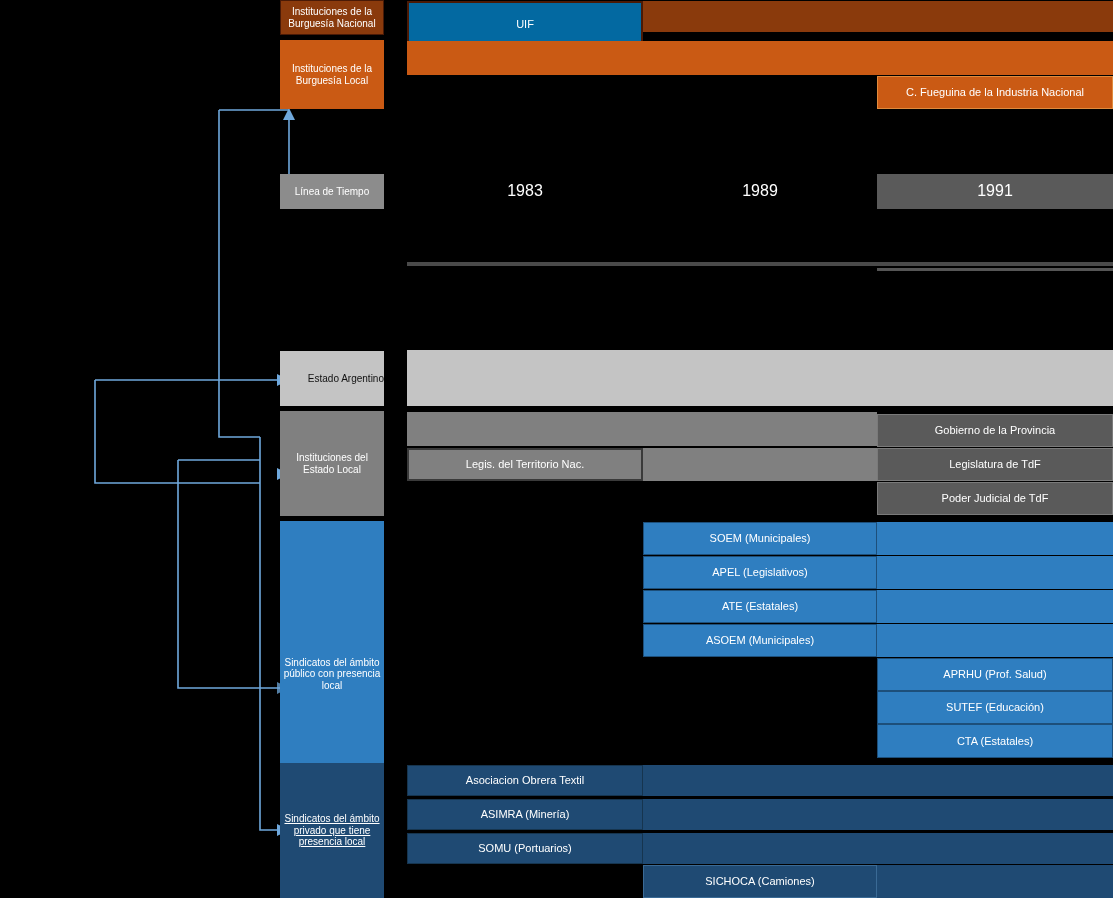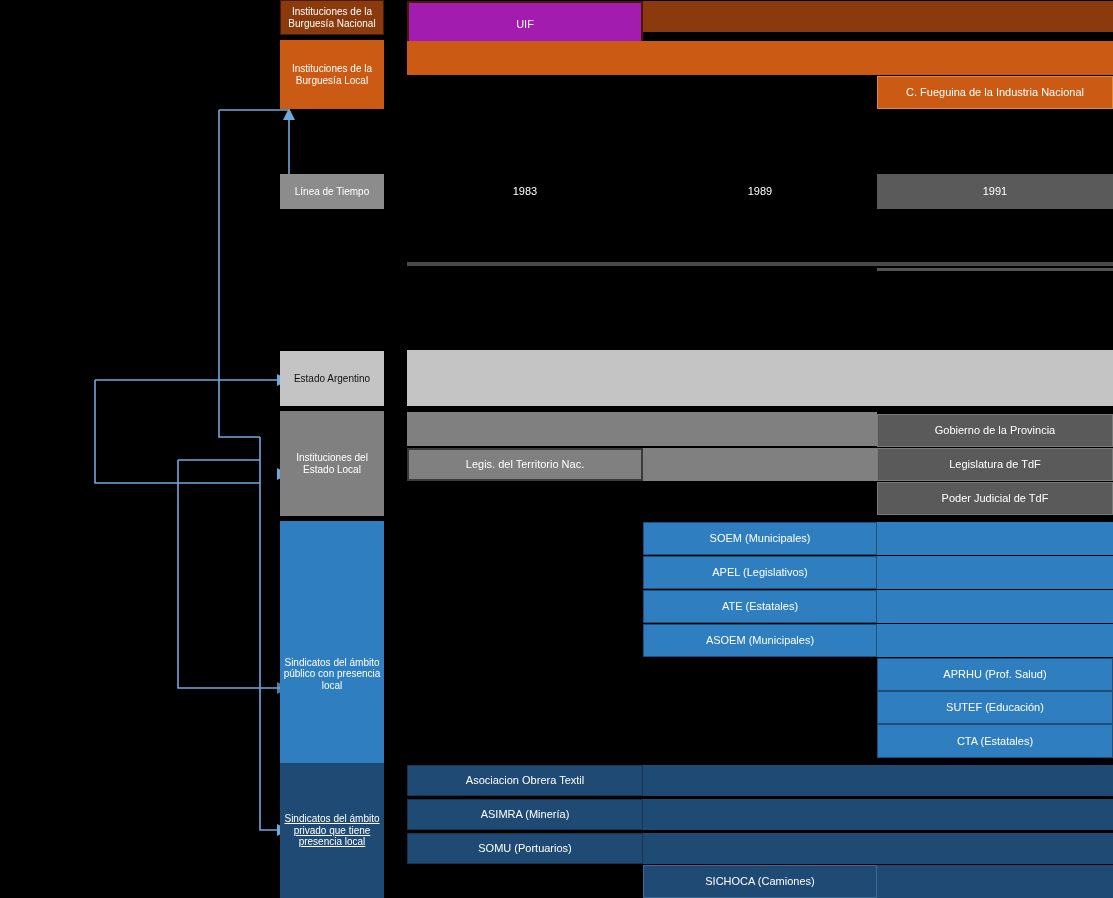--- a/index.html
+++ b/index.html
@@ -3,21 +3,21 @@
 <meta charset="utf-8">
 <style>
   html,body{margin:0;padding:0;background:#000;}
   body{width:1113px;height:898px;position:relative;overflow:hidden;
        font-family:"Liberation Sans","DejaVu Sans",sans-serif;color:#fff;}
   .stage{position:absolute;left:0;top:0;width:1113px;height:898px;background:#000;}
   .bx{position:absolute;box-sizing:border-box;display:flex;align-items:center;
       justify-content:center;text-align:center;line-height:1.15;overflow:hidden;}
   .lbl{font-size:10px;}
   .bar{font-size:11px;}
-  .yr{font-size:11px;}
+  .yr{font-size:16px;}
   svg.conn{position:absolute;left:0;top:0;width:1113px;height:898px;pointer-events:none;}
 </style>
 </head>
 <body>
 
 <div class="stage">
 
   <svg class="conn" viewBox="0 0 1113 898">
     <g fill="none" stroke="#6fa8dc" stroke-width="1.6">
 
@@ -54,37 +54,37 @@
   </div>
 
   <div class="bx lbl" style="left:280px;top:40px;width:104px;height:69px;background:#ca5a14;">
     <span>Instituciones de la Burguesía Local</span>
   </div>
 
   <div class="bx lbl" style="left:280px;top:174px;width:104px;height:35px;background:#8c8c8c;">
     <span>Línea de Tiempo</span>
   </div>
 
-  <div class="bx lbl" style="left:280px;top:351px;width:104px;height:55px;background:#c4c4c4;color:#111;">
+  <div class="bx lbl" style="left:280px;top:351px;width:104px;height:55px;background:#c4c4c4;color:#111;justify-content:flex-end;">
     <span>Estado Argentino</span>
   </div>
 
   <div class="bx lbl" style="left:280px;top:411px;width:104px;height:105px;background:#808080;">
     <span>Instituciones del Estado Local</span>
   </div>
 
   <div class="bx lbl" style="left:280px;top:521px;width:104px;height:306px;background:#2f7ec0;">
     <span>Sindicatos del ámbito público con presencia local</span>
   </div>
 
   <div class="bx lbl" style="left:280px;top:763px;width:104px;height:135px;background:#1f4a73;text-decoration:underline;">
     <span>Sindicatos del ámbito privado que tiene presencia local</span>
   </div>
 
-  <div class="bx bar" style="left:407px;top:1px;width:236px;height:46px;background:#a21caf;border:2px solid #4a1a06;">
+  <div class="bx bar" style="left:407px;top:1px;width:236px;height:46px;background:#0369a1;border:2px solid #4a1a06;">
     <span>UIF</span>
   </div>
   <div class="bx bar" style="left:643px;top:1px;width:470px;height:31px;background:#8a3a0c;">
     <span></span>
   </div>
 
   <div class="bx bar" style="left:407px;top:41px;width:706px;height:34px;background:#ca5a14;">
     <span></span>
   </div>
   <div class="bx bar" style="left:877px;top:76px;width:236px;height:33px;background:#ca5a14;border:1px solid #e08a3c;">

